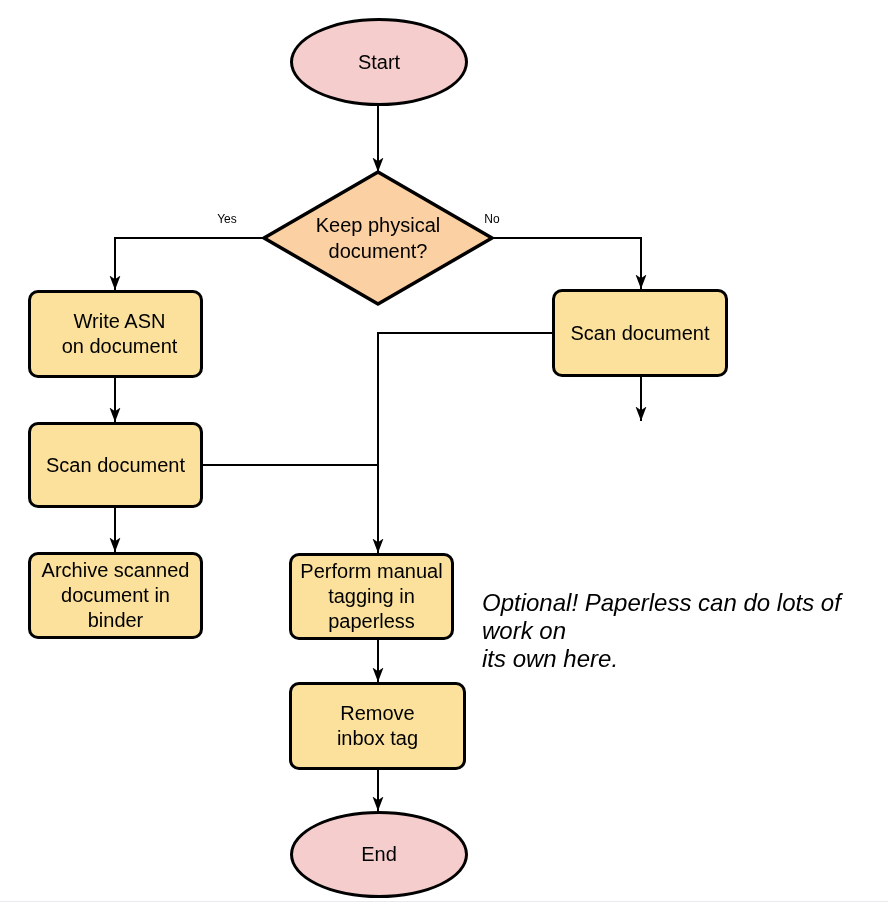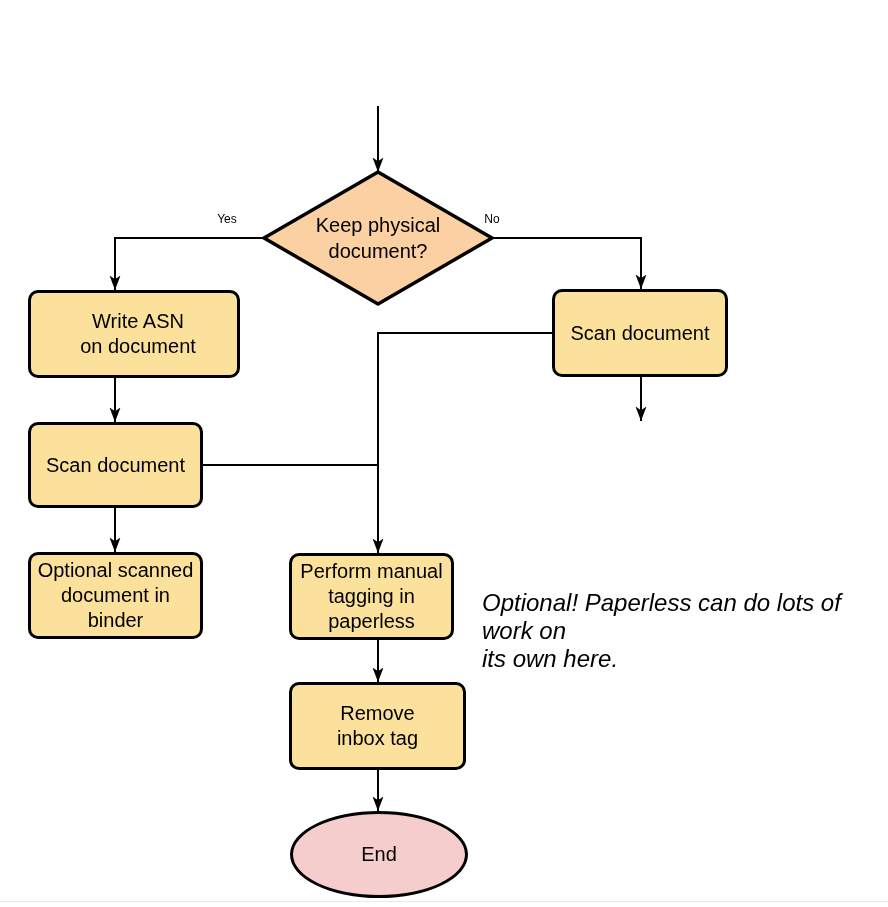--- a/index.html
+++ b/index.html
@@ -112,39 +112,42 @@
     <path class="edge" d="M492,238 L641,238 L641,289" marker-end="url(#arrow)"></path>
     <path class="edge" d="M115,378 L115,422" marker-end="url(#arrow)"></path>
     <path class="edge" d="M115,508 L115,552" marker-end="url(#arrow)"></path>
     <path class="edge" d="M203,465 L378,465"></path>
     <path class="edge" d="M552,333 L378,333 L378,553" marker-end="url(#arrow)"></path>
     <path class="edge" d="M641,377 L641,421" marker-end="url(#arrow)"></path>
     <path class="edge" d="M378,640 L378,682" marker-end="url(#arrow)"></path>
     <path class="edge" d="M378,770 L378,811" marker-end="url(#arrow)"></path>
   </svg>
 
+  <div class="node terminal" style="left:290px; top:18px; width:178px; height:88px;">
+    <span class="label">Start</span>
+  </div>
 
   <div class="decision-label" style="left:278px; top:211px; width:200px; height:54px;">Keep physical
 document?</div>
 
   <div class="edge-label" style="left:197px; top:206px; width:60px; height:26px;">Yes</div>
 
   <div class="edge-label" style="left:462px; top:206px; width:60px; height:26px;text-align:center;">No</div>
 
-  <div class="node process" style="left:28px; top:290px; width:212px; height:88px;padding-left:8px;">
+  <div class="node process" style="left:28px; top:290px; width:175px; height:88px;padding-left:8px;">
     <span class="label">Write ASN
 on document</span>
   </div>
 
   <div class="node process" style="left:28px; top:422px; width:175px; height:86px;">
     <span class="label">Scan document</span>
   </div>
 
   <div class="node process" style="left:28px; top:552px; width:175px; height:87px;">
-    <span class="label">Optional scanned
+    <span class="label">Archive scanned
 document in
 binder</span>
   </div>
 
   <div class="node process" style="left:552px; top:289px; width:176px; height:88px;">
     <span class="label">Scan document</span>
   </div>
 
 
   <div class="node process" style="left:289px; top:553px; width:165px; height:87px;text-align:center;">

